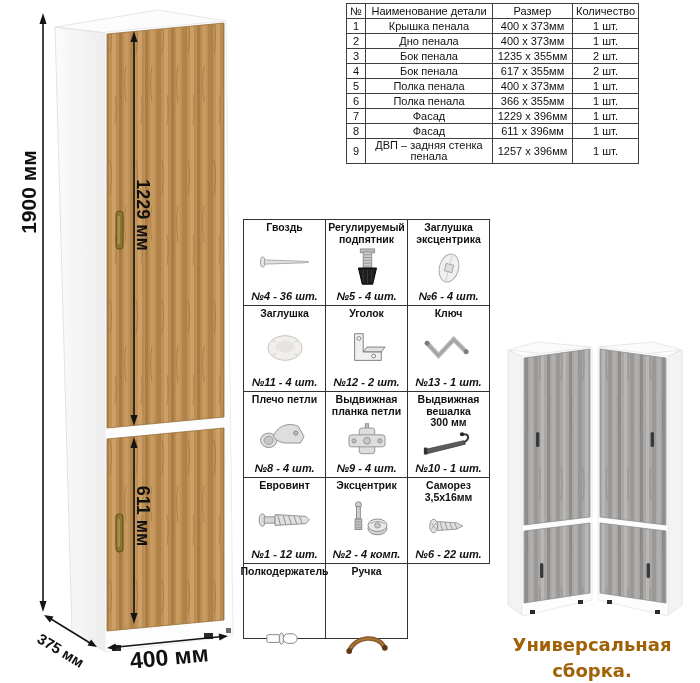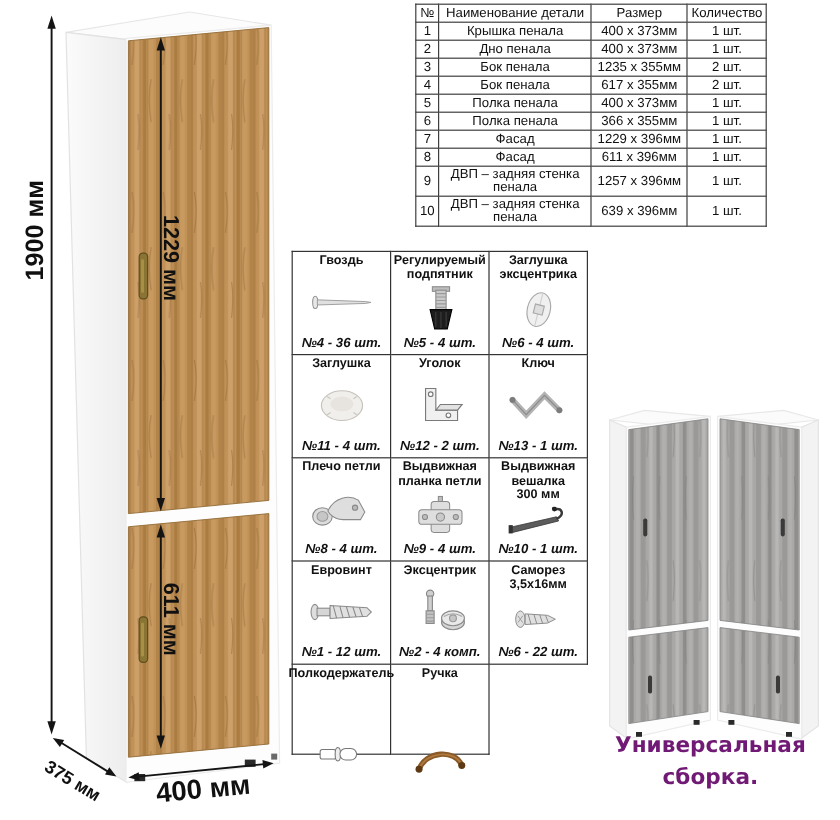--- a/index.html
+++ b/index.html
@@ -11,34 +11,34 @@
   #parts-table{position:absolute;left:346px;top:3px;border-collapse:collapse;
                table-layout:fixed;font-size:11px;line-height:13px;}
   #parts-table th,#parts-table td{border:1px solid #3f3f3f;padding:0 3px;height:14px;
                text-align:center;font-weight:normal;overflow:hidden;}
   #parts-table th{font-weight:normal;}
   #parts-table td.name{text-align:center;}
   #parts-table tr.two td{line-height:11px;padding:1px 3px;}
   .c-num{width:19px}.c-name{width:127px}.c-size{width:80px}.c-qty{width:66px}
 
   
-  #hw-table{position:absolute;left:243px;top:209px;border-collapse:collapse;font-size:10.5px;}
+  #hw-table{position:absolute;left:243px;top:219px;border-collapse:collapse;font-size:10.5px;}
   #hw-table td{border:1px solid #333;padding:0;vertical-align:top;}
   #hw-table td.ghost{border:none;background:transparent;}
   .hw-cell{width:81px;height:85px;display:flex;flex-direction:column;
            justify-content:space-between;align-items:center;}
   tr.last .hw-cell{height:74px;gap:48px;}
   .hw-title{font-weight:bold;text-align:center;line-height:11.5px;padding:2px 1px 0 1px;}
   .hw-qty{font-weight:bold;font-size:11px;padding-bottom:3px;white-space:nowrap;font-style:italic;}
   .hw-icon{flex:0 0 auto;}
 
   
-  #caption{position:absolute;left:486px;top:609px;width:212px;text-align:center;
+  #caption{position:absolute;left:486px;top:632px;width:212px;text-align:center;
            font-family:"DejaVu Sans",sans-serif;font-weight:bold;font-size:18px;
-           line-height:26px;color:#701a75;}
+           line-height:26px;color:#a16207;}
 
   .abs{position:absolute;}
 </style>
 </head>
 <body>
 
 <div id="stage">
 
   <svg class="abs" style="left:0;top:0" width="240" height="683" viewBox="0 0 240 683">
     <defs>
@@ -184,26 +184,20 @@
       <td class="name">Фасад</td>
       <td>611 x 396мм</td>
       <td>1 шт.</td>
     </tr>
     <tr class="two">
       <td>9</td>
       <td class="name">ДВП – задняя стенка пенала</td>
       <td>1257 x 396мм</td>
       <td>1 шт.</td>
     </tr>
-    <tr class="two">
-      <td>10</td>
-      <td class="name">ДВП – задняя стенка пенала</td>
-      <td>639 x 396мм</td>
-      <td>1 шт.</td>
-    </tr>
   </tbody>
     </table>
 
   <table id="hw-table">
     <tbody>
         <tr>
       <td>
             <div class="hw-cell">
         <div class="hw-title">Гвоздь</div>
         <svg class="hw-icon" width="70" height="36" viewBox="0 0 70 42">

